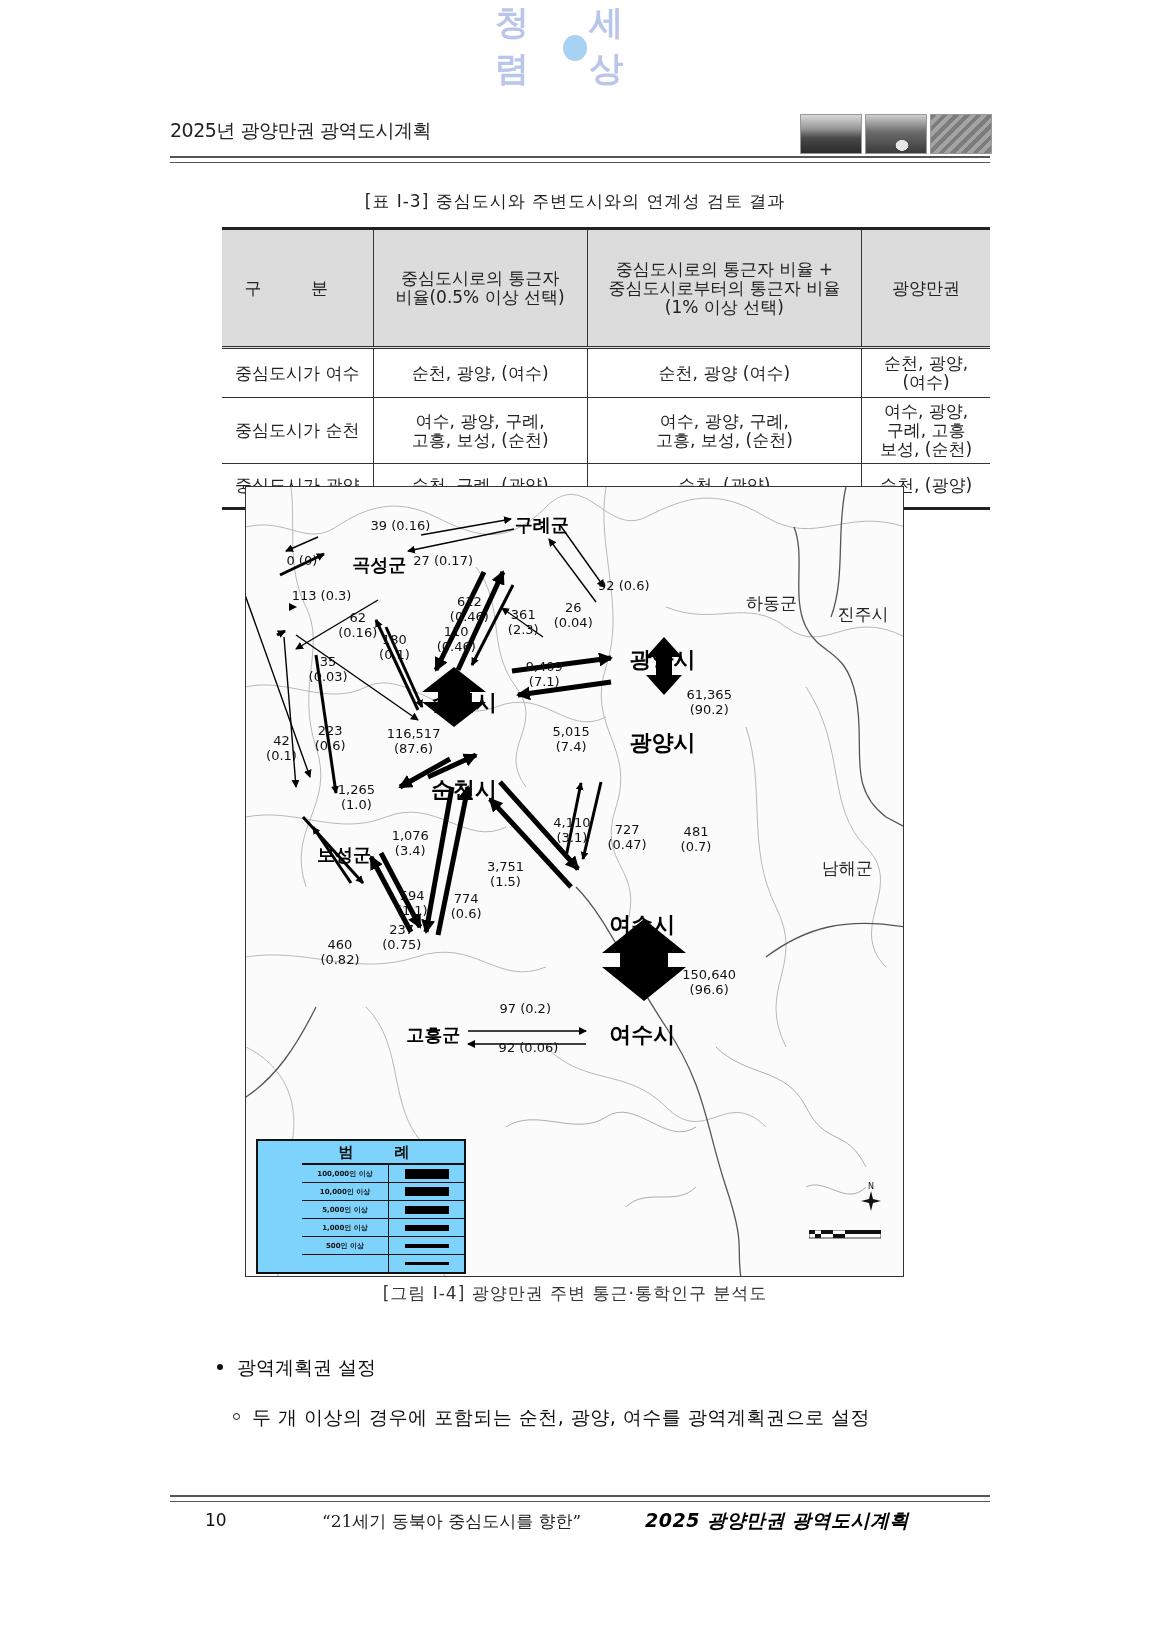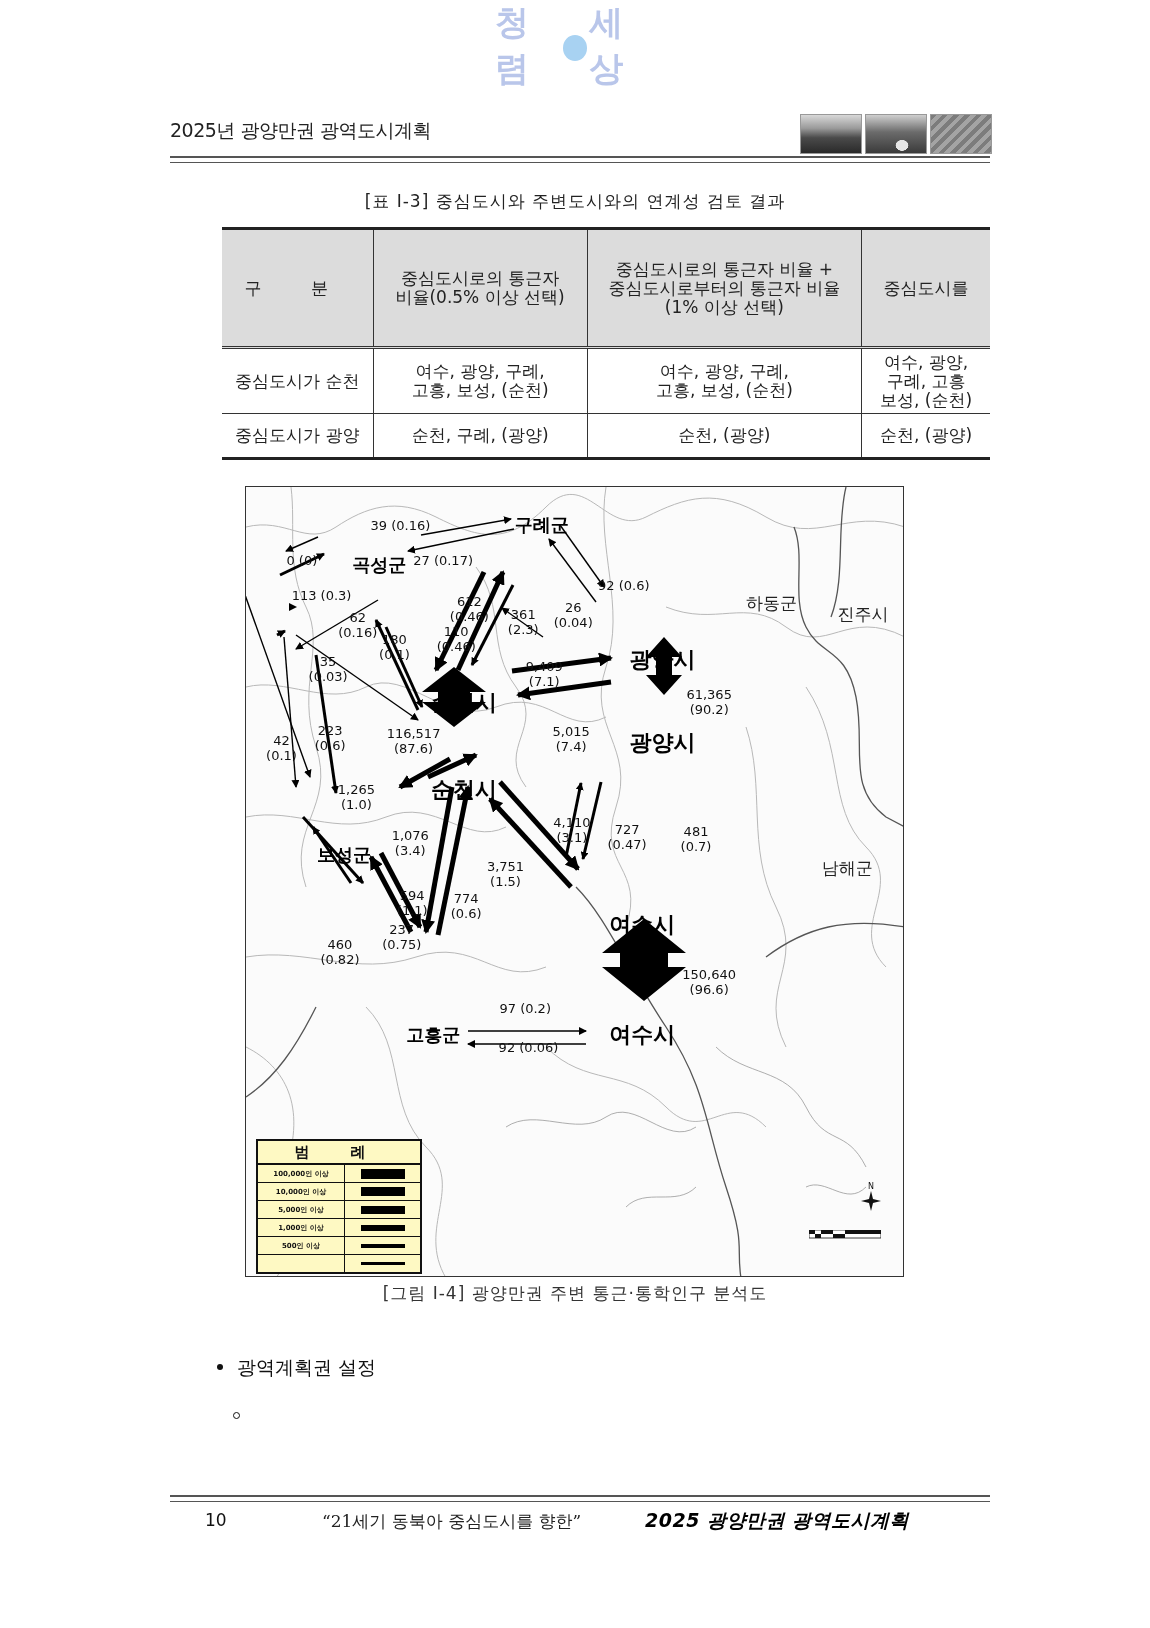--- a/index.html
+++ b/index.html
@@ -46,22 +46,22 @@
          background: #fbfbfb; overflow: hidden; }
   .map svg.bg { position: absolute; left: 0; top: 0; }
   .city { position: absolute; transform: translate(-50%, -50%); font-weight: bold; white-space: nowrap; color: #000; }
   .city.big { font-size: 22px; }
   .city.mid { font-size: 18px; }
   .city.other { font-weight: normal; font-size: 17px; color: #222; }
   .flow { position: absolute; transform: translate(-50%, -50%); font-size: 13px; line-height: 15px; text-align: center;
           white-space: nowrap; color: #111; }
 
   
-  .legend { position: absolute; left: 10px; top: 652px; width: 162px; background: #fef9c3; border: 2px solid #111;
-            font-size: 7px; font-weight: bold; }
+  .legend { position: absolute; left: 10px; top: 652px; width: 162px; background: #7dd3fc; border: 2px solid #111;
+            font-size: 7px; font-weight: bold; padding-left: 44px; }
   .legend .lg-title { text-align: center; font-size: 15px; letter-spacing: 18px; border-bottom: 2px solid #111; height: 22px; line-height: 22px; }
   .legend .lg-row { display: flex; border-bottom: 1px solid #111; height: 17px; align-items: center; }
   .legend .lg-row:last-child { border-bottom: none; }
   .legend .lg-k { width: 86px; border-right: 1px solid #111; height: 100%; display: flex; align-items: center; justify-content: center; }
   .legend .lg-v { flex: 1; display: flex; align-items: center; justify-content: center; }
   .legend .bar { background: #000; width: 44px; }
 
   .compass { position: absolute; right: 22px; bottom: 64px; width: 20px; height: 30px; font-size: 8px; text-align: center; }
   .scalebar { position: absolute; right: 22px; bottom: 34px; width: 72px; height: 12px; }
 
@@ -101,24 +101,33 @@
       <th class="c1"><span class="lbl-gubun">구 분</span></th>
       <th class="c2">
         <div>중심도시로의 통근자</div>
         <div>비율(0.5% 이상 선택)</div>
       </th>
       <th class="c3">
         <div>중심도시로의 통근자 비율 +</div>
         <div>중심도시로부터의 통근자 비율</div>
         <div>(1% 이상 선택)</div>
       </th>
-      <th class="c4">중심도시를</th>
+      <th class="c4">광양만권</th>
     </tr>
   </thead>
   <tbody>
+    <tr class="r1">
+      <td>중심도시가 여수</td>
+      <td>순천, 광양, (여수)</td>
+      <td>순천, 광양 (여수)</td>
+      <td>
+        <div>순천, 광양,</div>
+        <div>(여수)</div>
+      </td>
+    </tr>
     <tr class="r2">
       <td>중심도시가 순천</td>
       <td>
         <div>여수, 광양, 구례,</div>
         <div>고흥, 보성, (순천)</div>
       </td>
       <td>
         <div>여수, 광양, 구례,</div>
         <div>고흥, 보성, (순천)</div>
       </td>
@@ -356,19 +365,19 @@
     <rect x="36" y="0" width="36" height="4" fill="#111"></rect>
   </svg>
 </div>
 
 <div class="abs fig-caption">[그림 Ⅰ-4] 광양만권 주변 통근·통학인구 분석도</div>
 
 <div class="abs bullet-line">
   <span class="dot"></span><span>광역계획권 설정</span>
 </div>
 <div class="abs sub-line">
-  <span class="ring"></span>
+  <span class="ring"></span><span>두 개 이상의 경우에 포함되는 순천, 광양, 여수를 광역계획권으로 설정</span>
 </div>
 
 <div class="abs rule-double" style="top:1495px"></div>
 <div class="abs foot-page">10</div>
 <div class="abs foot-quote">“21세기 동북아 중심도시를 향한”</div>
 <div class="abs foot-title">2025 광양만권 광역도시계획</div>
 
 </body></html>

